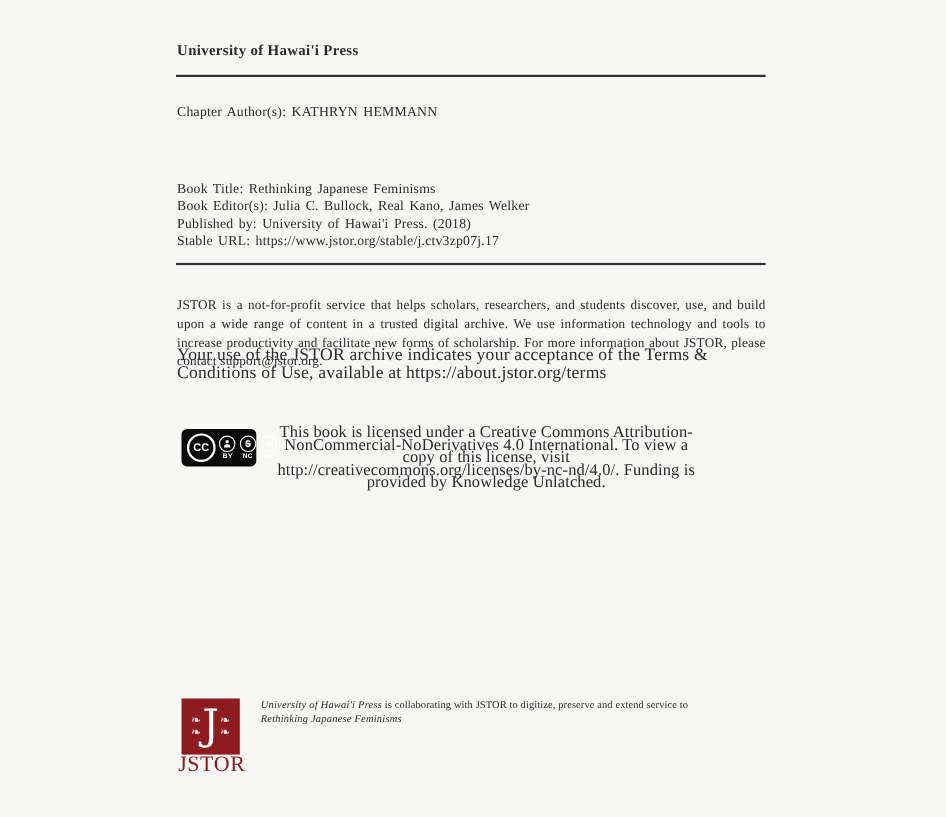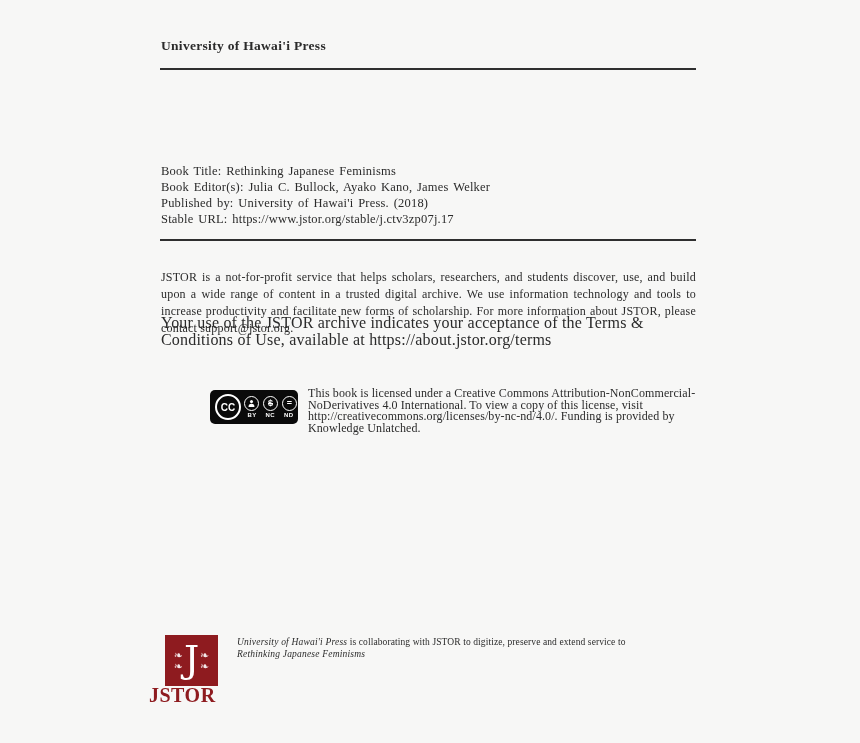--- a/index.html
+++ b/index.html
@@ -36,23 +36,23 @@
     font-size:12px;line-height:17px;letter-spacing:.2px;
     text-align:justify;
     margin-top:20px;
   }
   .terms{
     position:absolute;left:161px;top:314px;width:525px;
     font-size:16px;line-height:17px;letter-spacing:.2px;
   }
   .cc-row{position:absolute;left:165px;top:388px;display:flex;align-items:flex-start;}
   .cc-badge{
-    width:88px;height:34px;margin-top:2px;flex:0 0 auto;
+    width:68px;height:34px;margin-top:2px;flex:0 0 auto;
     background:var(--badge-bg);border-radius:5px;
-    display:flex;align-items:center;padding:0 5px;box-sizing:border-box;margin-left:45px;
+    display:flex;align-items:center;padding:0 5px;box-sizing:border-box;
   }
   .cc-main-circle{
     width:22px;height:22px;border:2px solid #fff;border-radius:50%;
     color:#fff;font-weight:bold;font-size:10px;
     display:flex;align-items:center;justify-content:center;
     font-family:"Liberation Sans",sans-serif;flex:0 0 auto;
   }
   .cc-right{flex:1;display:flex;flex-direction:column;align-items:center;margin-left:3px;}
   .cc-icons-row{display:flex;gap:4px;}
   .cc-small-circle{
@@ -62,56 +62,56 @@
     font-family:"Liberation Sans",sans-serif;line-height:1;
   }
   .cc-small-circle s{text-decoration-thickness:1px;}
   .cc-labels-row{
     display:flex;gap:9px;margin-top:1px;
     color:#fff;font-size:6px;font-weight:bold;letter-spacing:.4px;
     font-family:"Liberation Sans",sans-serif;
   }
   .cc-text{
     margin-left:10px;width:398px;
-    font-size:12px;line-height:11.6px;letter-spacing:.1px;
+    font-size:15px;line-height:11.6px;letter-spacing:.1px;text-align:center;
   }
   .jstor-logo-box{
     position:absolute;left:165px;top:635px;width:53px;height:51px;
     background:var(--jstor-red);color:#fff;
     display:flex;align-items:center;justify-content:center;
   }
   .flourish-col{display:flex;flex-direction:column;font-size:11px;line-height:11px;opacity:.9;}
   .logo-j{font-family:"DejaVu Serif",serif;font-size:38px;line-height:1;margin:-3px 1px 0 1px;}
   .jstor-wordmark{
-    position:absolute;left:149px;top:684px;width:59px;text-align:right;
+    position:absolute;left:162px;top:684px;width:59px;text-align:right;
     color:var(--jstor-red);font-size:20px;letter-spacing:.5px;
     font-family:"Liberation Serif",serif;
-    font-weight:bold;
   }
   .collab{
     position:absolute;left:237px;top:636px;width:432px;
     font-size:9.5px;line-height:12px;letter-spacing:.1px;
   }
   .collab i{letter-spacing:.2px;}
 </style>
 </head>
 <body>
 
 <div class="page">
 
   <div class="publisher-header">University of Hawai'i Press</div>
 
   <div class="rule rule-top"></div>
 
   <div class="chapter-block">
+    <div>Chapter Author(s): KATHRYN HEMMANN</div>
   </div>
 
   <div class="book-block">
     <div>Book Title: Rethinking Japanese Feminisms</div>
-    <div>Book Editor(s): Julia C. Bullock, Ayako Kano, James Welker</div>
+    <div>Book Editor(s): Julia C. Bullock, Real Kano, James Welker</div>
     <div>Published by: University of Hawai'i Press. (2018)</div>
     <div>Stable URL: https://www.jstor.org/stable/j.ctv3zp07j.17</div>
   </div>
 
   <div class="rule rule-mid"></div>
 
   <div class="mission">JSTOR is a not-for-profit service that helps scholars, researchers, and students discover, use, and build upon a wide range of content in a trusted digital archive. We use information technology and tools to increase productivity and facilitate new forms of scholarship. For more information about JSTOR, please contact support@jstor.org.</div>
 
   <div class="terms">Your use of the JSTOR archive indicates your acceptance of the Terms &amp; Conditions of Use, available at https://about.jstor.org/terms</div>
 

